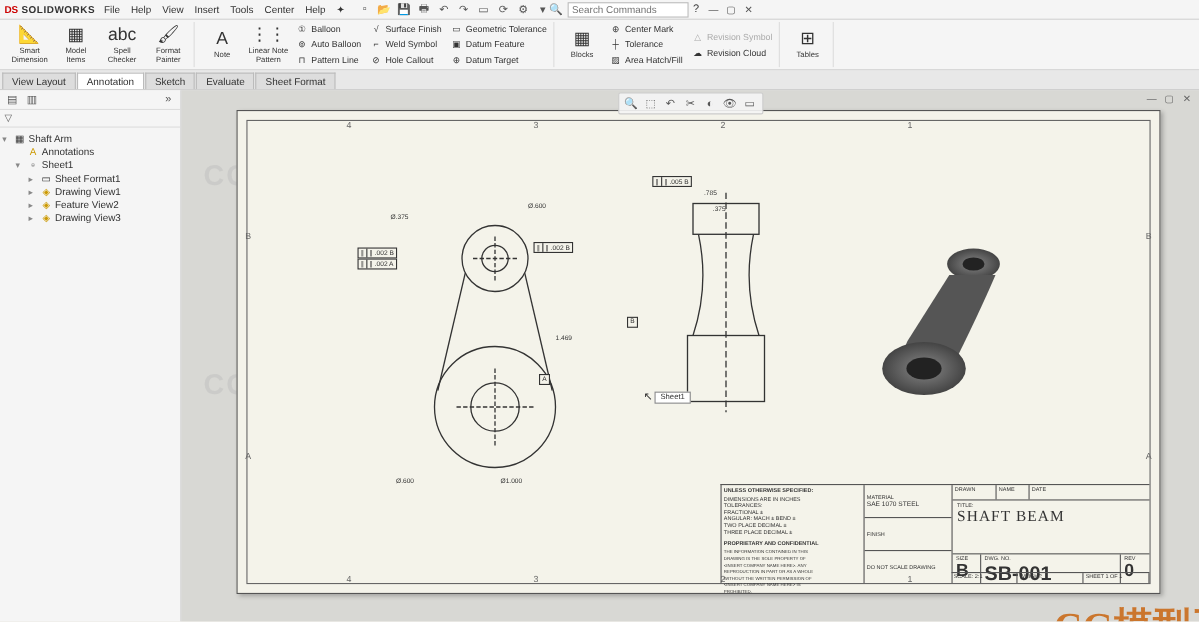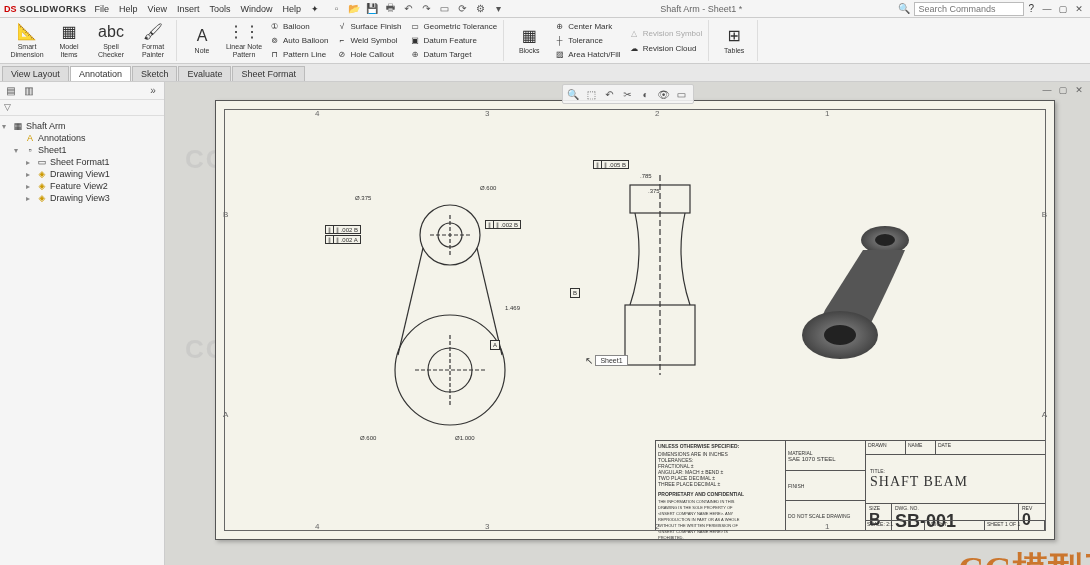--- a/index.html
+++ b/index.html
@@ -75,21 +75,21 @@
 .titleblock { position:absolute; right:0; bottom:0; width:390px; height:90px; border-top:1px solid #555; border-left:1px solid #555; font-size:6px; }
 .tb-row { display:flex; height:100%; }
 .tb-col-notes { width:130px; border-right:1px solid #555; padding:2px; font-size:5px; line-height:6px; display:flex; flex-direction:column; gap:2px; }
 .tb-col-mid { width:80px; border-right:1px solid #555; display:flex; flex-direction:column; }
 .tb-col-mid > div { flex:1; border-bottom:1px solid #555; padding:1px 2px; display:flex; flex-direction:column; justify-content:center; font-size:5px; }
 .tb-col-mid > div:last-child { border-bottom:none; }
 .tb-col-right { flex:1; display:flex; flex-direction:column; }
 .tb-title-row { height:14px; border-bottom:1px solid #555; display:flex; }
 .tb-title-row > div { border-right:1px solid #555; padding:1px 2px; font-size:5px; }
 .tb-title-row > div:last-child { border-right:none; }
-.tb-name-row { flex:1; border-bottom:1px solid #555; padding:2px 4px; display:flex; flex-direction:column; justify-content:center; }
+.tb-name-row { flex:1; border-bottom:1px solid #555; padding:2px 4px; display:flex; flex-direction:column; }
 .tb-name-row .lbl { font-size:5px; }
 .tb-name-row .val { font-size:14px; font-family:"Times New Roman",serif; letter-spacing:1px; }
 .tb-dwg-row { height:26px; display:flex; }
 .tb-dwg-row > div { border-right:1px solid #555; padding:1px 3px; display:flex; flex-direction:column; }
 .tb-dwg-row > div:last-child { border-right:none; }
 .tb-dwg-row .lbl { font-size:5px; }
 .tb-dwg-row .val { font-size:10px; font-weight:bold; }
 .tb-dwg-row .val.big { font-size:16px; }
 .tb-bottom-row { height:10px; border-top:1px solid #555; display:flex; position:absolute; bottom:0; right:0; width:180px; }
 .tb-bottom-row > div { flex:1; border-right:1px solid #555; font-size:5px; padding:0 2px; }
@@ -107,37 +107,36 @@
   <div class="logo">
     <span class="logo-ds">DS</span>
     <span class="logo-sw">SOLIDWORKS</span>
   </div>
   <div class="menu-items">
     <span>File</span>
     <span>Help</span>
     <span>View</span>
     <span>Insert</span>
     <span>Tools</span>
-    <span>Window</span>
+    <span>Center</span>
     <span>Help</span>
     <span>✦</span>
   </div>
   <div class="qat">
     <span class="ico">▫</span>
     <span class="ico">📂</span>
     <span class="ico">💾</span>
     <span class="ico">🖶</span>
     <span class="ico">↶</span>
     <span class="ico">↷</span>
     <span class="ico">▭</span>
     <span class="ico">⟳</span>
     <span class="ico">⚙</span>
     <span class="ico">▾</span>
   </div>
-  <div class="title-zone">Shaft Arm - Sheet1 *</div>
   <div class="search-zone">
     <span>🔍</span>
     <input placeholder="Search Commands" style="">
     <span>?</span>
   </div>
   <div class="win-ctrls">
     <span>—</span>
     <span>▢</span>
     <span>✕</span>
   </div>

